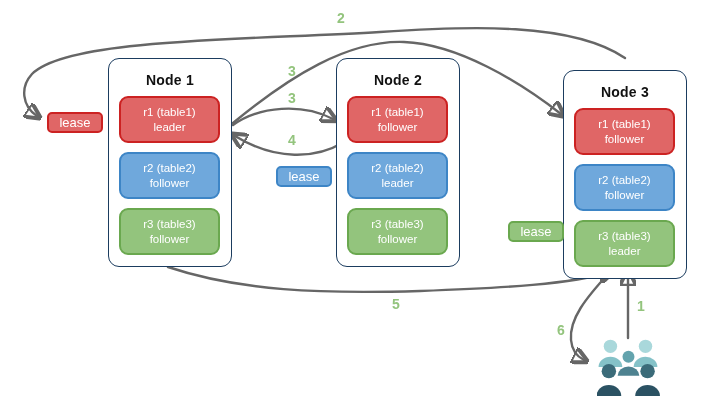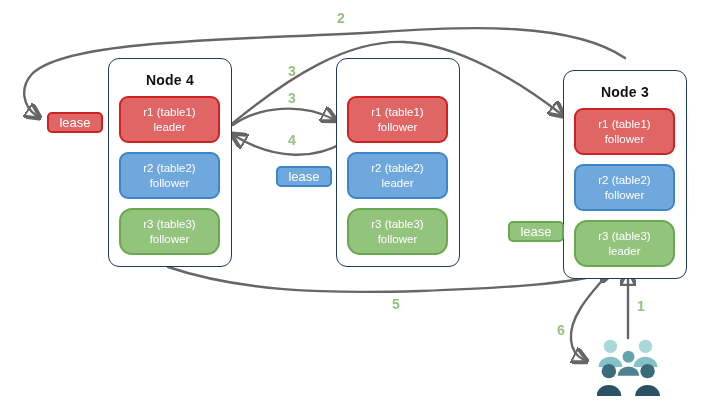--- a/index.html
+++ b/index.html
@@ -22,21 +22,21 @@
     margin-top:13px; letter-spacing:0.2px;
   }
   .replica {
     position:absolute; left:10px; width:101px; height:47px; border-radius:9px;
     color:#ffffff; display:flex; flex-direction:column; justify-content:center;
     align-items:center; font-size:11.5px; line-height:1.3; text-align:center;
     box-sizing:border-box;
   }
   .replica.p1 { top:37px; }
   .replica.p2 { top:93px; }
-  .replica.p3 { top:149px;border-radius:13px; }
+  .replica.p3 { top:149px; }
   .c-red   { background:#e06666; border:2px solid #cc2222; }
   .c-blue  { background:#6fa8dc; border:2px solid #3d85c6; }
   .c-green { background:#93c47d; border:2px solid #6aa84f; }
 
   .lease {
     position:absolute; width:56px; height:21px; border-radius:5px; color:#ffffff;
     font-size:13px; display:flex; align-items:center; justify-content:center;
     box-sizing:border-box;
   }
   .lease-red   { left:47px;  top:112px; }
@@ -71,36 +71,37 @@
     <path d="M 625 58 C 572 22 468 26 380 32 C 250 40 68 38 32 74 C 20 87 22 106 37 116" marker-end="url(#ah)"></path>
     <path d="M 233 123 C 290 76 348 40 404 42 C 458 44 520 82 561 114" marker-end="url(#ah)"></path>
     <path d="M 233 125 C 260 106 302 103 333 119" marker-end="url(#ah)"></path>
     <path d="M 344 142 C 316 159 276 161 235 136" marker-end="url(#ah)"></path>
     <path d="M 168 267 C 240 291 320 294 420 291 C 505 288 572 284 610 272" marker-end="url(#ah)"></path>
     <path d="M 628 338 L 628 274" marker-end="url(#ah)"></path>
     <path d="M 609 273 C 586 298 569 319 571 340 C 572 351 578 357 584 360" marker-end="url(#ah)"></path>
   </svg>
 
   <div class="node node1">
-    <div class="node-title">Node 4</div>
+    <div class="node-title">Node 1</div>
     <div class="replica p1 c-red">
       <span>r1 (table1)</span>
       <span>leader</span>
     </div>
     <div class="replica p2 c-blue">
       <span>r2 (table2)</span>
       <span>follower</span>
     </div>
     <div class="replica p3 c-green">
       <span>r3 (table3)</span>
       <span>follower</span>
     </div>
   </div>
 
   <div class="node node2">
+    <div class="node-title">Node 2</div>
     <div class="replica p1 c-red">
       <span>r1 (table1)</span>
       <span>follower</span>
     </div>
     <div class="replica p2 c-blue">
       <span>r2 (table2)</span>
       <span>leader</span>
     </div>
     <div class="replica p3 c-green">
       <span>r3 (table3)</span>

